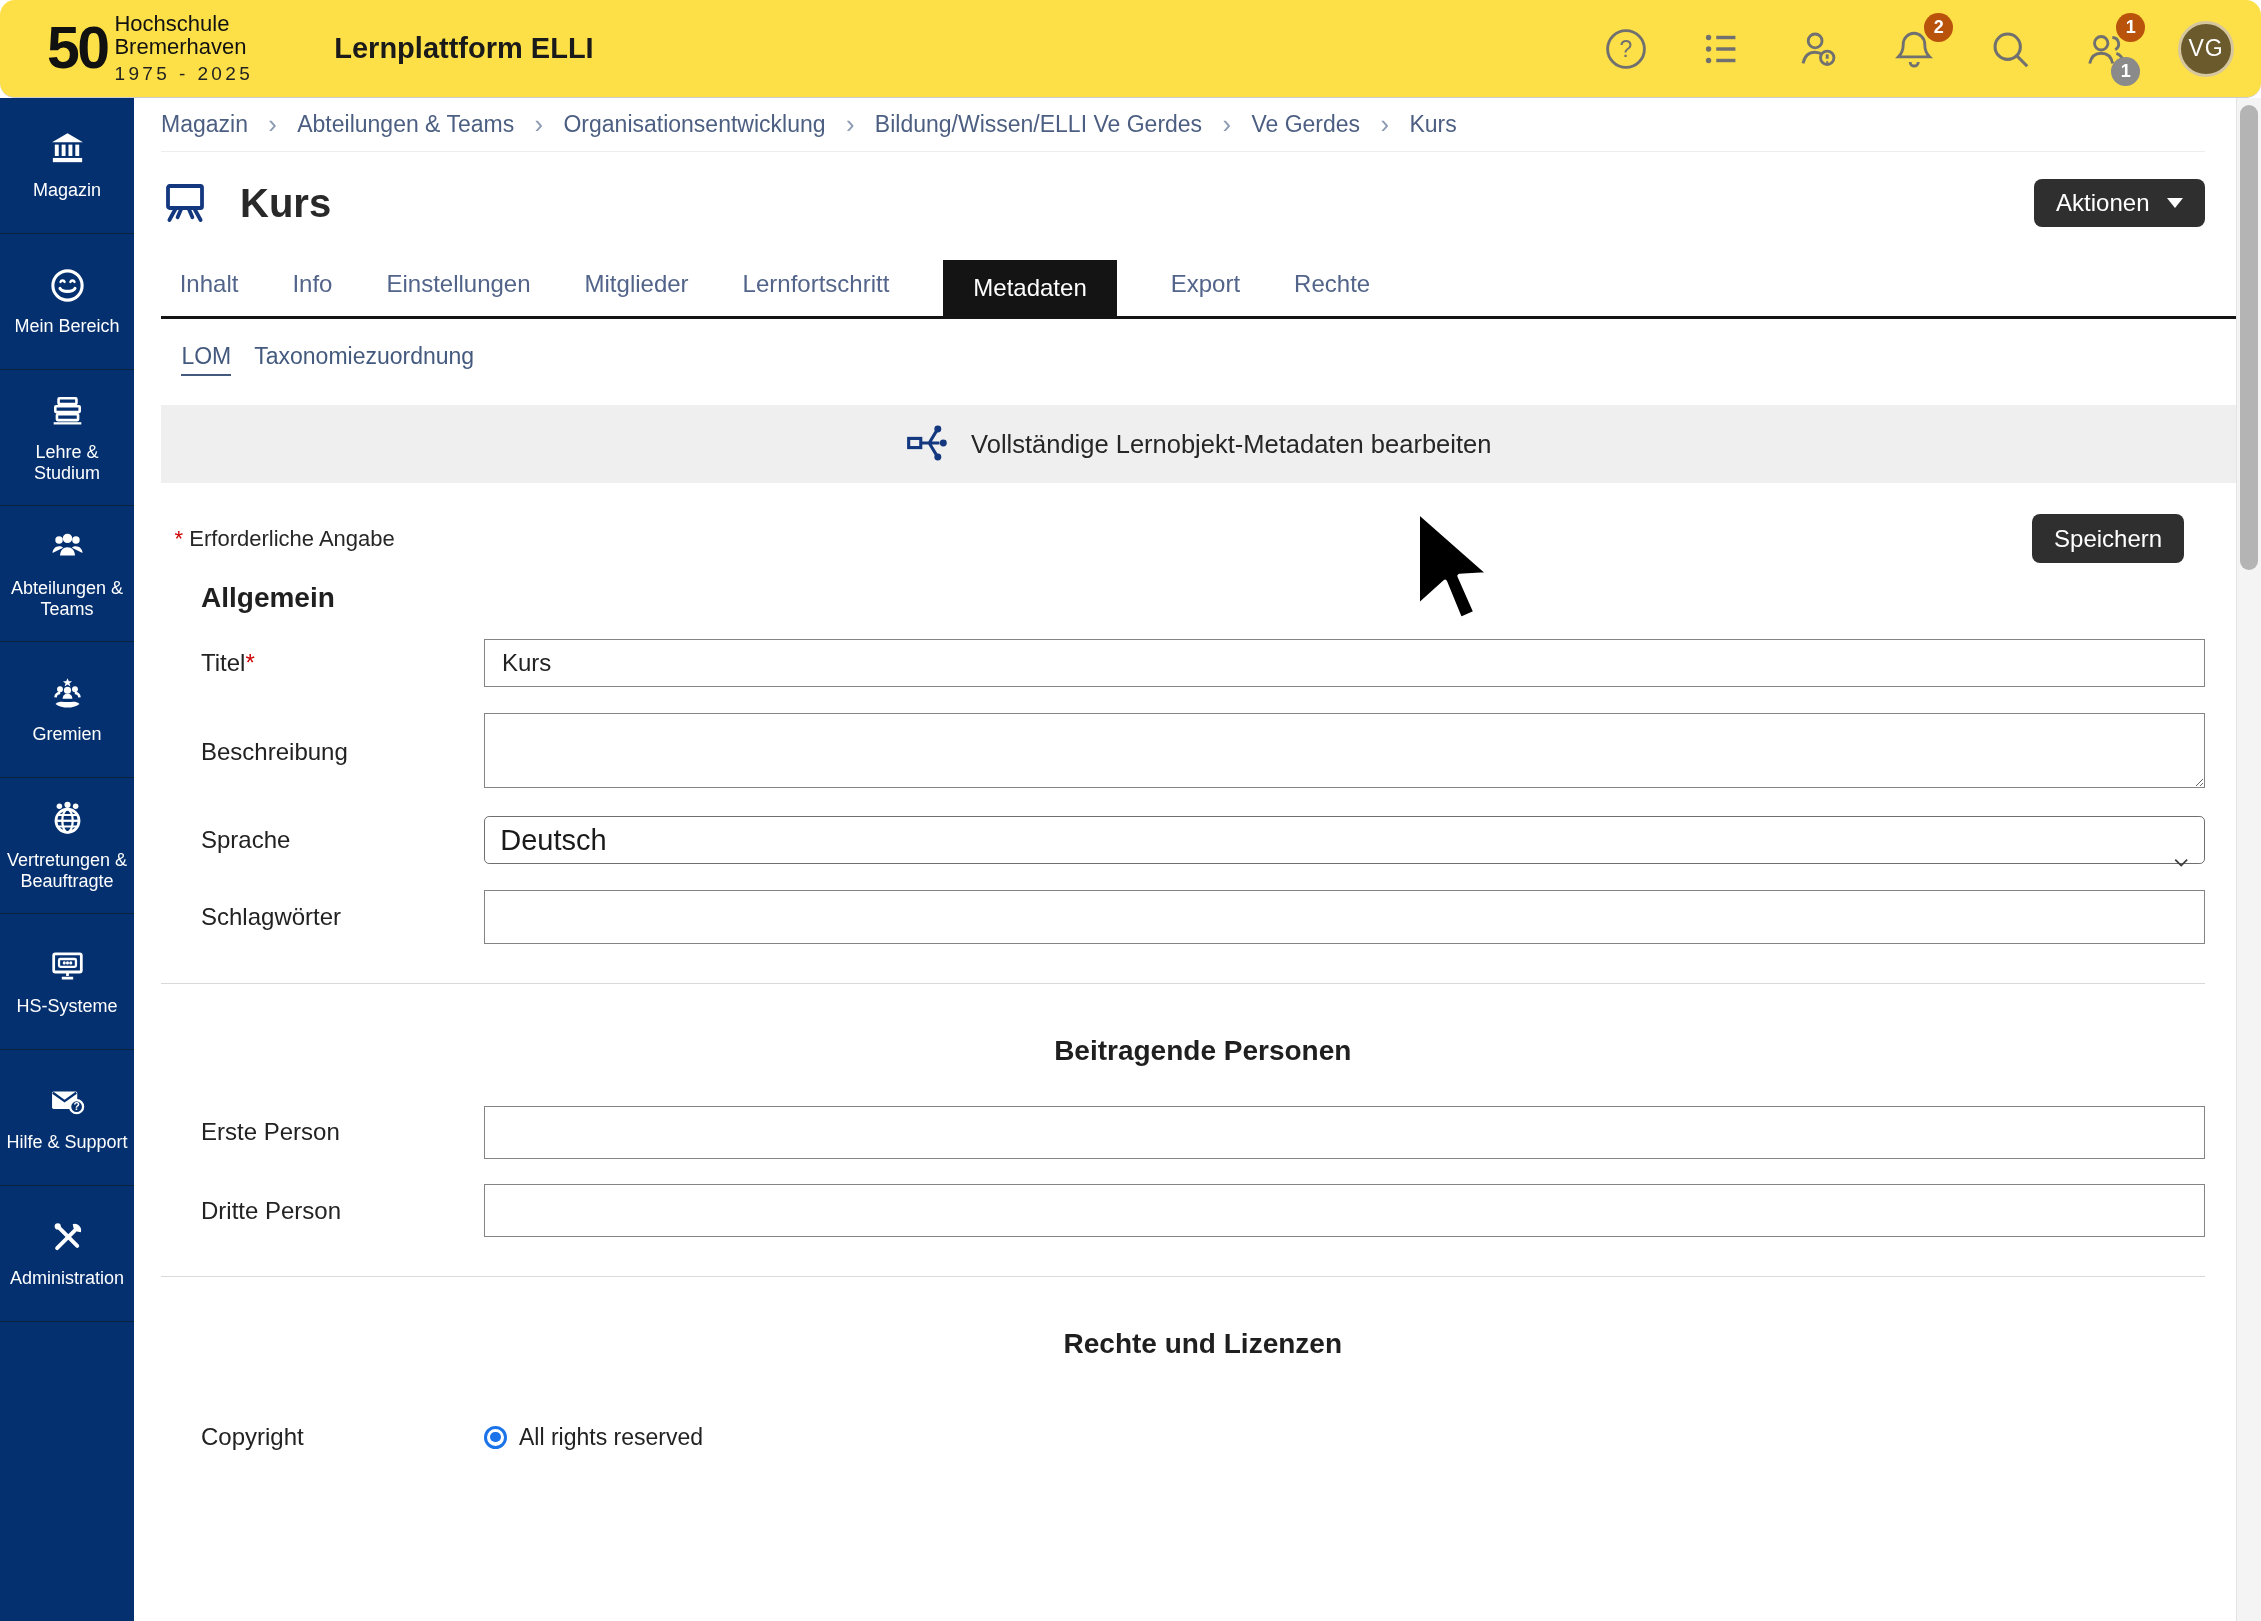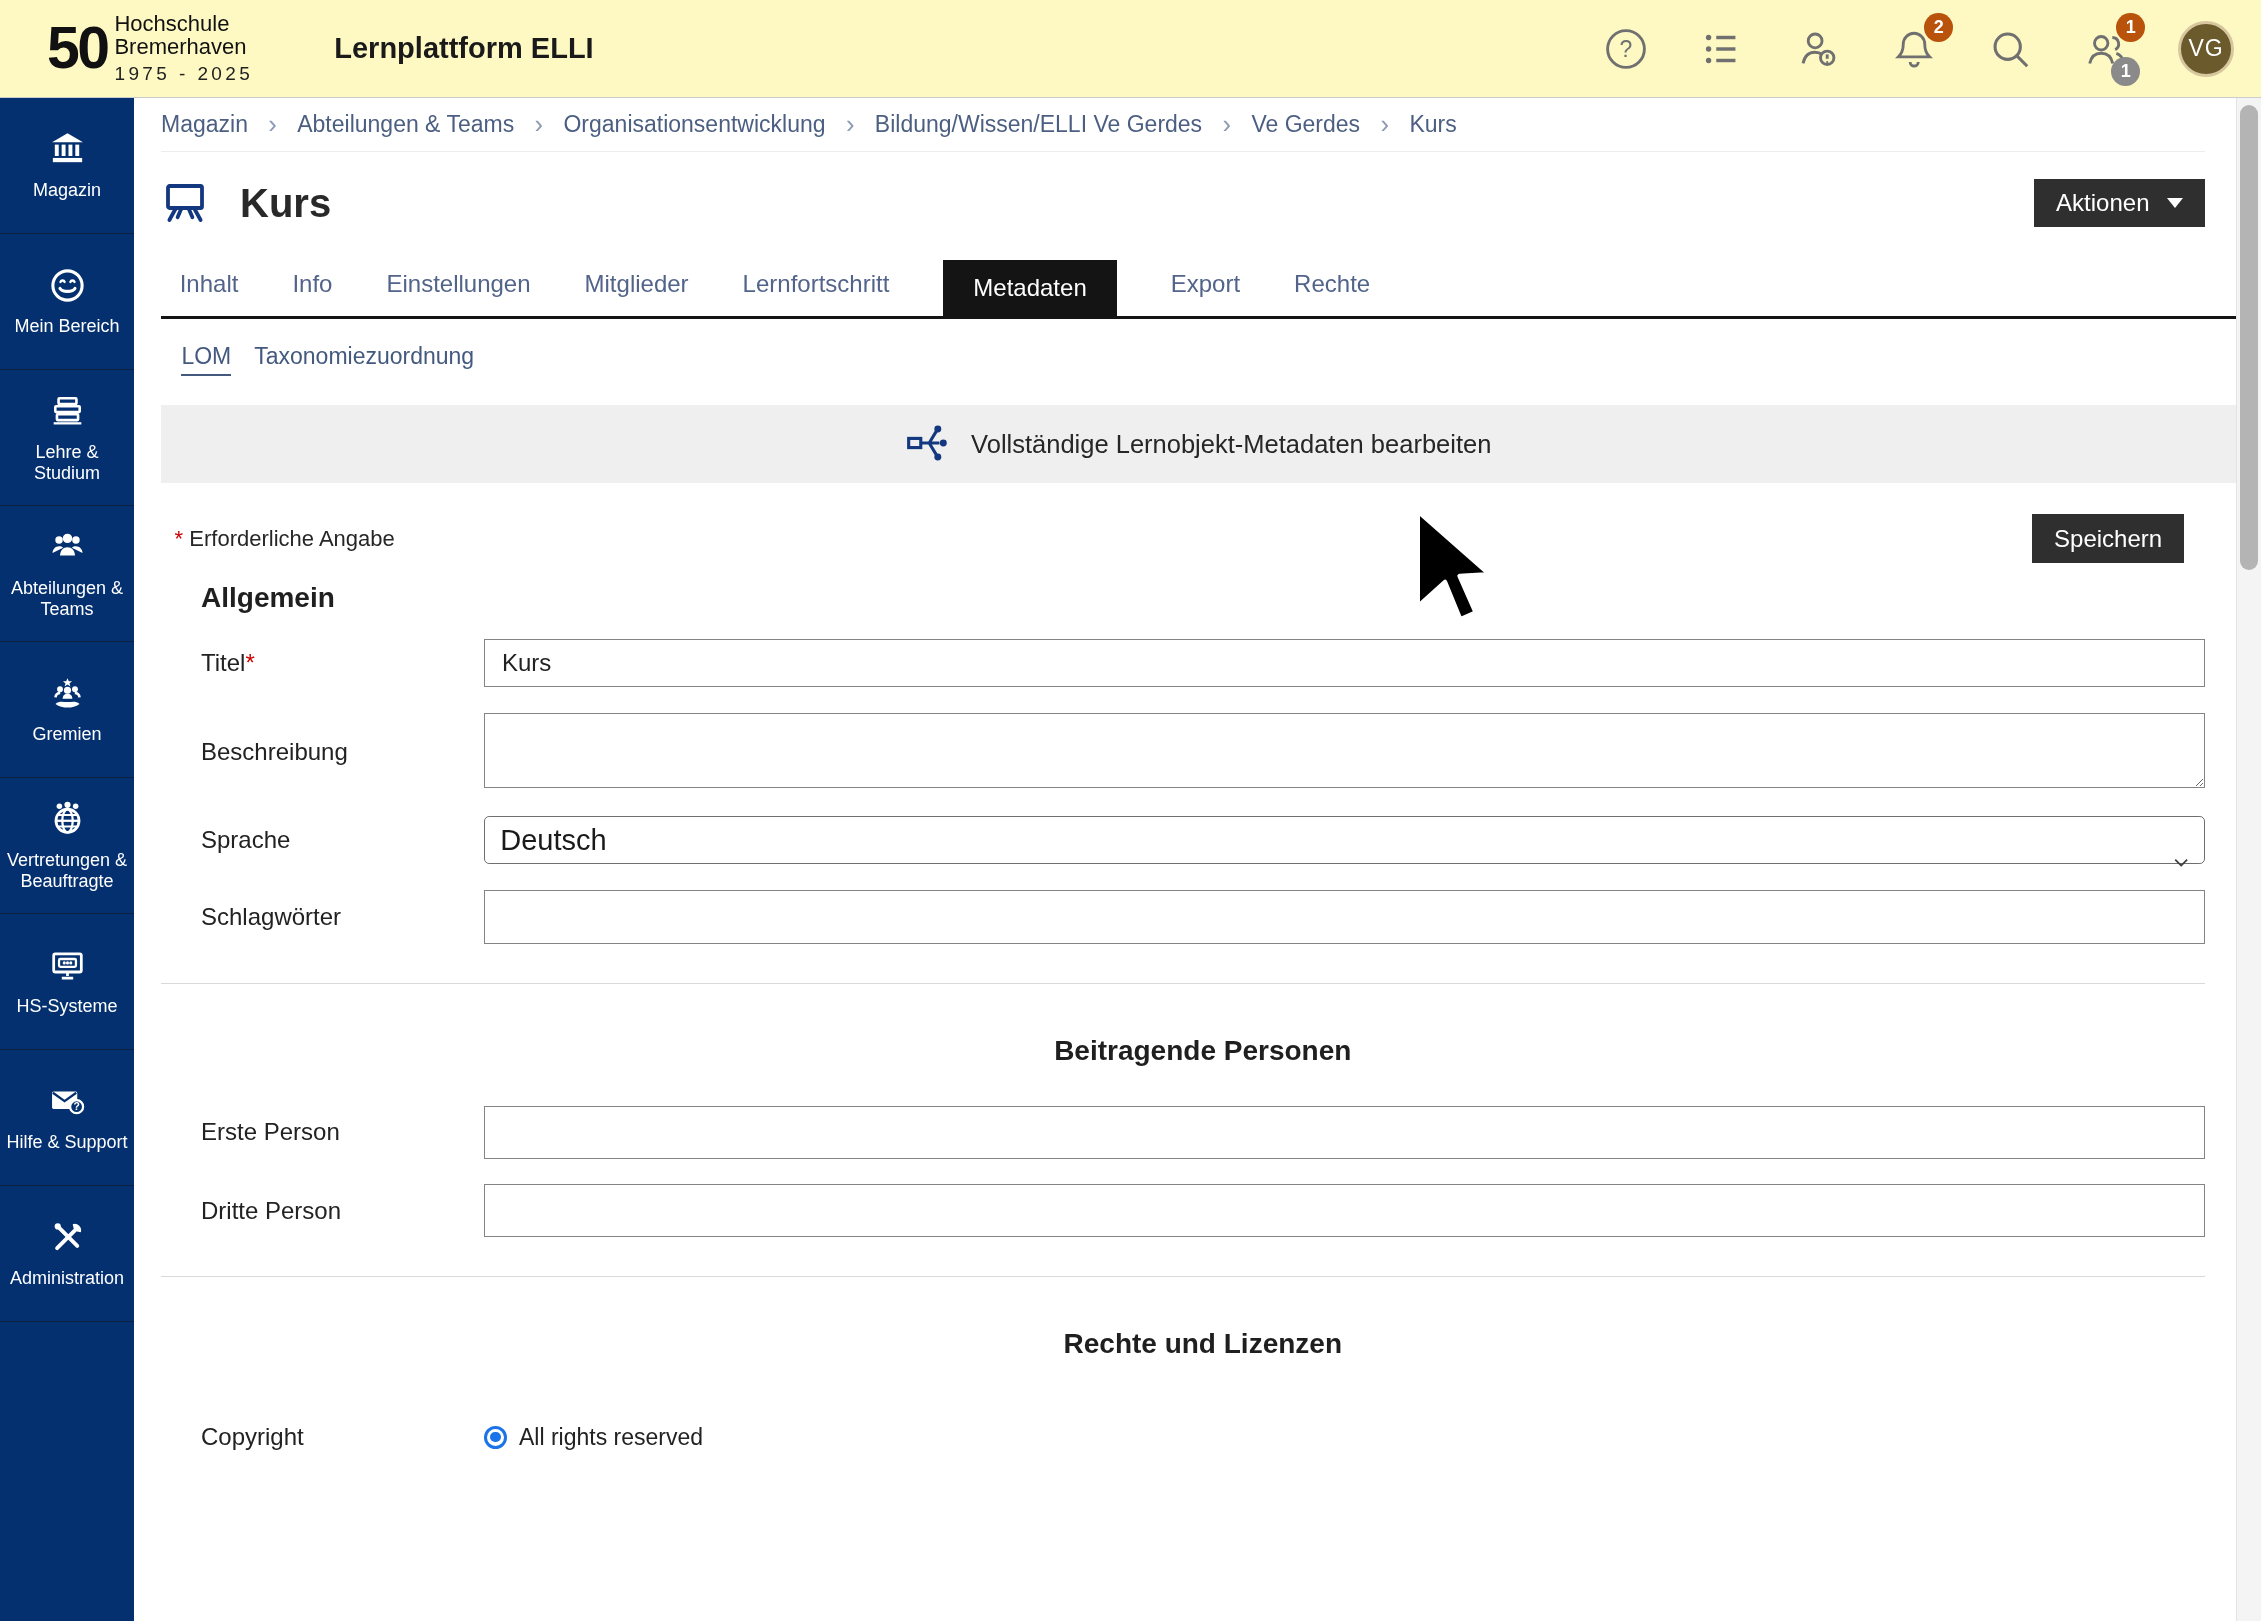--- a/index.html
+++ b/index.html
@@ -1,23 +1,23 @@
 <!DOCTYPE html>
 <html style="font-size:13.6px"><head>
 <meta charset="utf-8">
 <style>
   * { margin:0; padding:0; box-sizing:border-box; }
   html,body { width:2261px; height:1621px; overflow:hidden; background:#fff;
               font-family:"Liberation Sans", sans-serif; }
   .page { position:relative; width:2261px; height:1621px; }
 
   
-  .header { position:absolute; top:0; left:0; right:0; height:98px; background:#fef9c3;
+  .header { position:absolute; top:0; left:0; right:0; height:98px; background:#fde047;
             border-bottom:1.7px solid #cdcdcd; display:flex; align-items:center;
-            padding-left:47px; z-index:30; }
+            padding-left:47px; z-index:30;border-radius:15px; }
   .logo { display:flex; align-items:center; gap:6.8px; }
   .logo-big { font-size:59px; font-weight:800; color:#111; letter-spacing:-2.5px; line-height:59px; }
   .logo-txt { display:flex; flex-direction:column; }
   .logo-name { font-size:22px; font-weight:400; color:#111; line-height:23px; }
   .logo-years { font-size:19px; color:#222; letter-spacing:3.4px; margin-top:4.2px; }
   .app-title { margin-left:81px; font-size:29px; font-weight:700; color:#1a1a1a; }
   .hspacer { flex:1; }
   .hicons { display:flex; align-items:center; gap:48px; padding-right:27px; }
   .hicon { position:relative; width:48px; height:48px; color:#707070; cursor:pointer; display:flex; align-items:center; justify-content:center; }
   .hicon svg { width:46px; height:46px; }
@@ -43,21 +43,21 @@
              padding:0 31px 0 27px; overflow:hidden; }
   .breadcrumb { height:54px; display:flex; align-items:center; gap:20.4px; font-size:23px;
                 border-bottom:0.8px solid #ededed; }
   .bc-link { color:#4c5f82; cursor:pointer; white-space:nowrap; }
   .bc-sep { color:#8c9ab3; font-size:25.5px; }
 
   .page-head { margin-top:25.5px; display:flex; align-items:center; }
   .page-head svg { width:48px; height:48px; }
   .page-title { margin-left:31px; font-size:40px; font-weight:700; color:#292929; }
   .btn-dark { background:#2f2f2f; color:#fff; font-size:24px; border:none; cursor:pointer;
-              padding:10.2px 22px; border-radius:0; display:inline-flex; align-items:center;
+              padding:10.2px 22px; border-radius:8px; display:inline-flex; align-items:center;
               font-family:"Liberation Sans", sans-serif; }
   .caret { width:0; height:0; border-left:8.5px solid transparent; border-right:8.5px solid transparent;
            border-top:10.2px solid #fff; margin-left:17px; }
 
   .tabs { margin-top:31px; margin-right:-31px; display:flex; align-items:flex-end; gap:54px;
           padding-left:18.7px; border-bottom:3.4px solid #141414; }
   .tab { font-size:24px; color:#52648a; padding-bottom:18.7px; cursor:pointer; white-space:nowrap; }
   .tab-active { font-size:24px; background:#141414; color:#fff; padding:14.4px 30px; cursor:pointer; white-space:nowrap; }
 
   .subtabs { margin-top:24px; padding-left:20.4px; display:flex; gap:23px; font-size:23px; }

